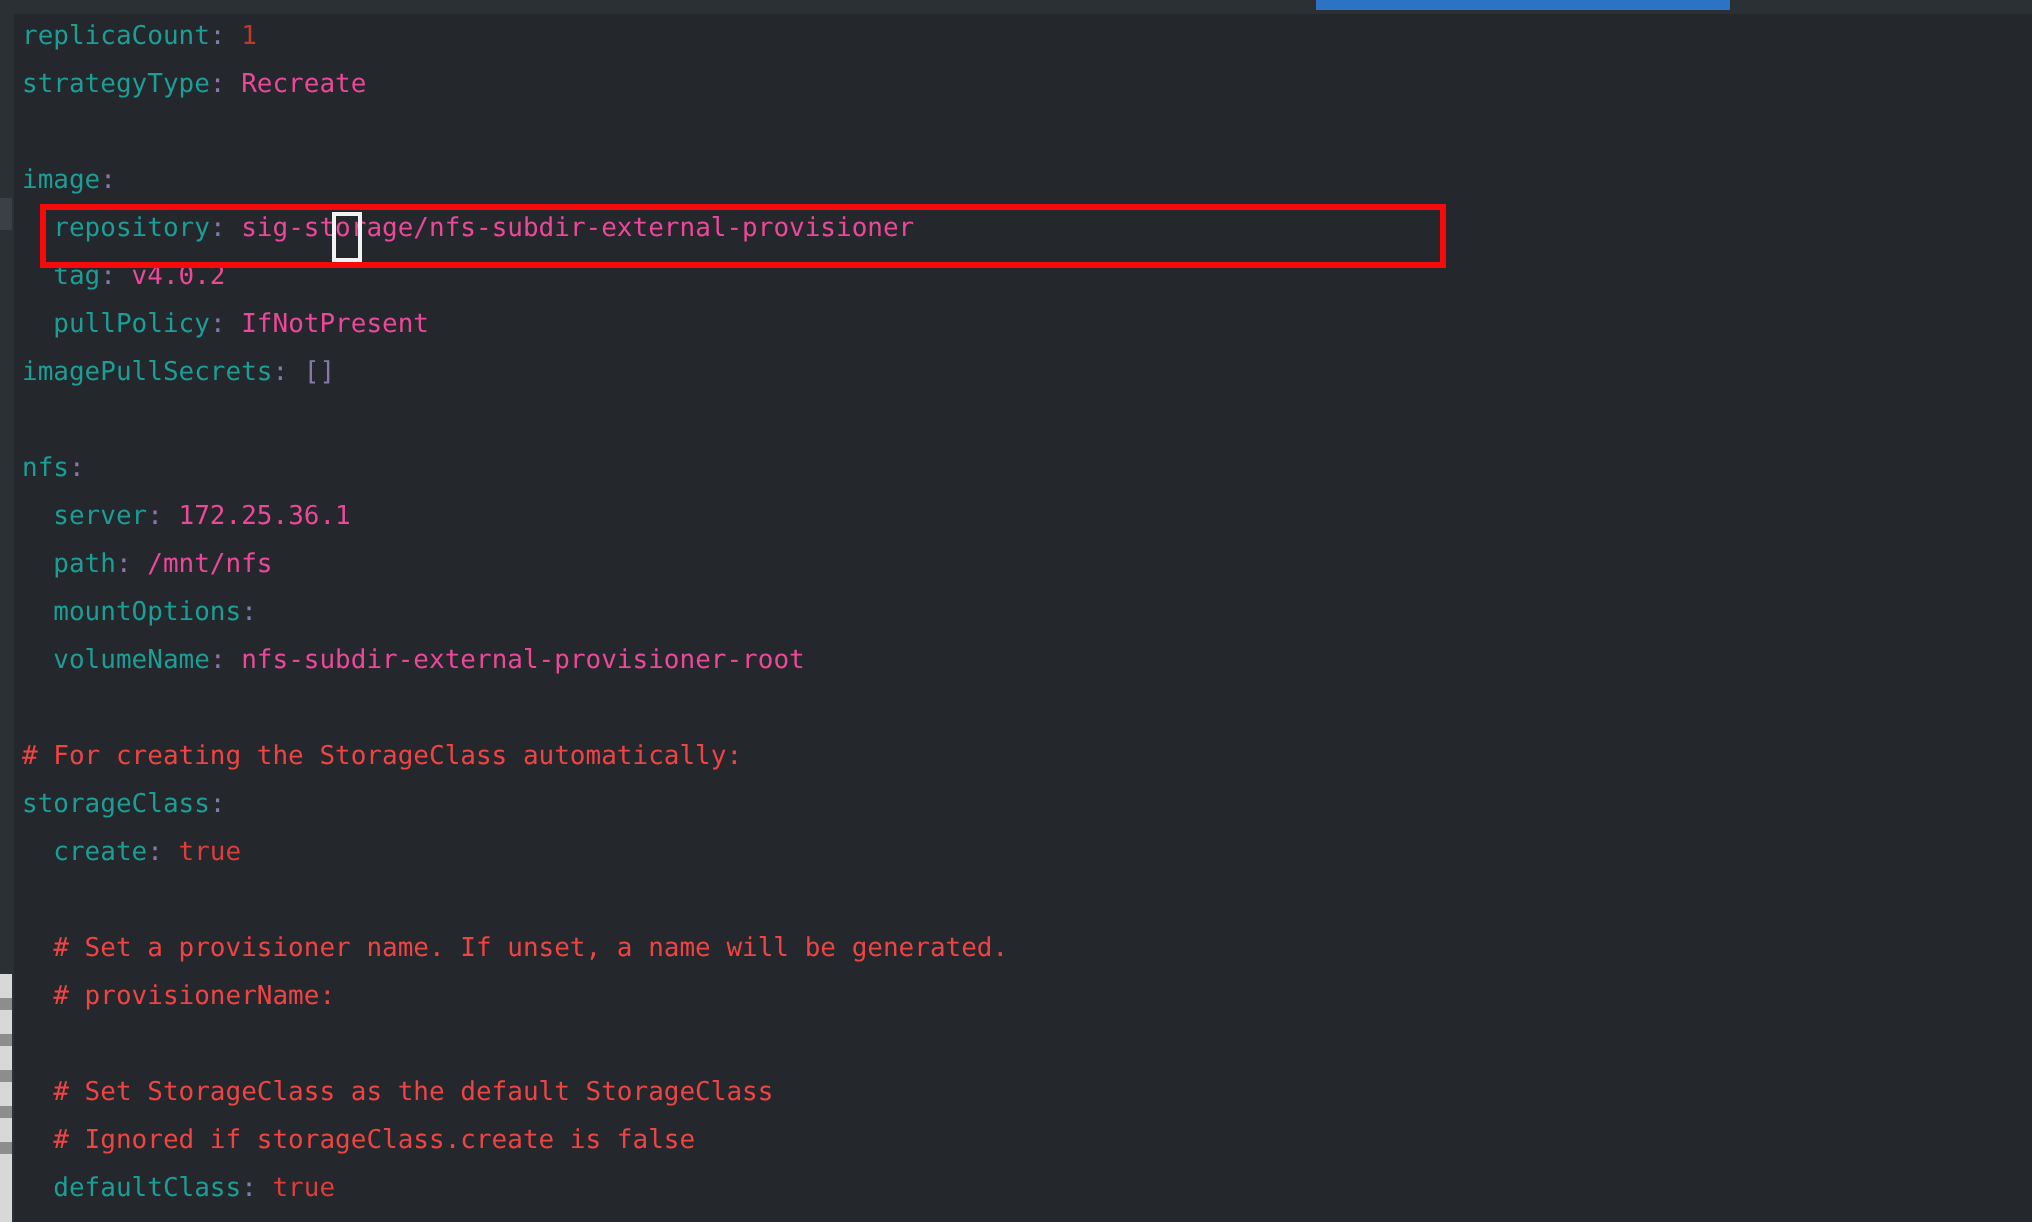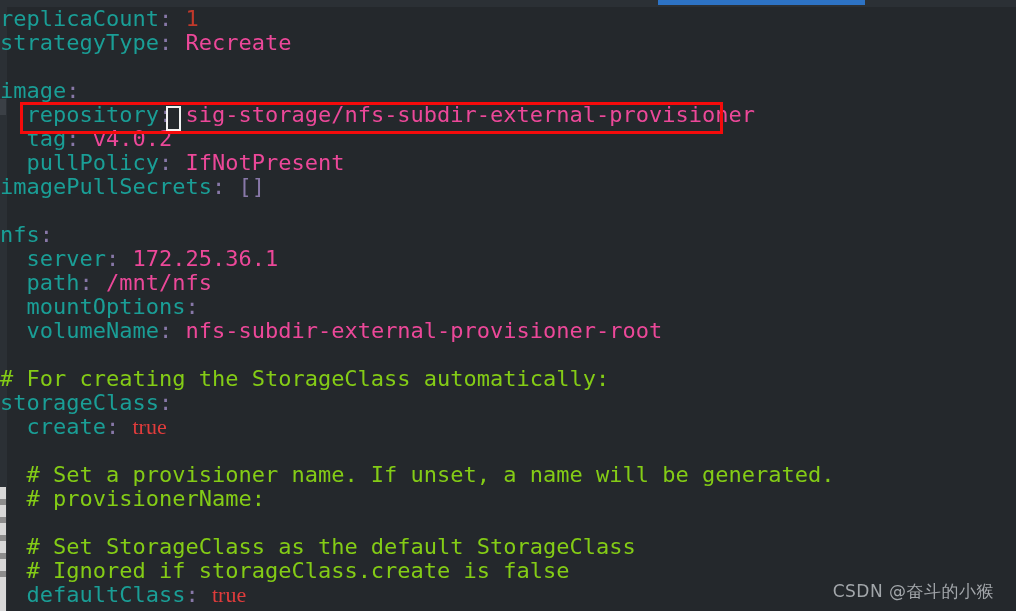--- a/index.html
+++ b/index.html
@@ -53,40 +53,41 @@
     left: 0; top: 92px;
     width: 6px; height: 16px;
     background: #3b4046;
   }
 
   
   #code {
     position: absolute;
     left: 0; top: 7px;
     width: 934px; height: 604px;
-    font-size: 22px;
+    font-size: 13px;
     line-height: 24px;
     white-space: pre;
     letter-spacing: 0px;
+    padding-left: 11px;
   }
   .line {
     height: 24px;
     padding-left: 0px;
     position: relative;
   }
   .ln-pad { display: inline-block; }
 
   
   .key      { color: #1a9e96; }
   .punct    { color: #8878a8; }
   .val      { color: #ec4899; }
   .num      { color: #c0392b; }
-  .bool     { color: #e03c3c; font-family: Liberation Serif, serif; }
+  .bool     { color: #e03c3c; }
   .bracket  { color: #8878a8; }
-  .comment  { color: #84cc16; }
+  .comment  { color: #ef4444; }
 
   
   #red-box {
     position: absolute;
     left: 20px; top: 102px;
     width: 703px; height: 32px;
     border: 3px solid #f50b0b;
     box-sizing: border-box;
     pointer-events: none;
   }
@@ -130,15 +131,14 @@
     <div class="band"></div>
     <div class="band"></div>
     <div class="band"></div>
   </div>
 
   <div id="code"><div class="line"><span class="key">replicaCount</span><span class="punct">:</span><span class="val"> </span><span class="num">1</span></div><div class="line"><span class="key">strategyType</span><span class="punct">:</span><span class="val"> Recreate</span></div><div class="line"></div><div class="line"><span class="key">image</span><span class="punct">:</span></div><div class="line"><span class="ln-pad">  </span><span class="key">repository</span><span class="punct">:</span><span class="val"> sig-storage/nfs-subdir-external-provisioner</span></div><div class="line"><span class="ln-pad">  </span><span class="key">tag</span><span class="punct">:</span><span class="val"> v4.0.2</span></div><div class="line"><span class="ln-pad">  </span><span class="key">pullPolicy</span><span class="punct">:</span><span class="val"> IfNotPresent</span></div><div class="line"><span class="key">imagePullSecrets</span><span class="punct">:</span><span class="val"> </span><span class="bracket">[]</span></div><div class="line"></div><div class="line"><span class="key">nfs</span><span class="punct">:</span></div><div class="line"><span class="ln-pad">  </span><span class="key">server</span><span class="punct">:</span><span class="val"> 172.25.36.1</span></div><div class="line"><span class="ln-pad">  </span><span class="key">path</span><span class="punct">:</span><span class="val"> /mnt/nfs</span></div><div class="line"><span class="ln-pad">  </span><span class="key">mountOptions</span><span class="punct">:</span></div><div class="line"><span class="ln-pad">  </span><span class="key">volumeName</span><span class="punct">:</span><span class="val"> nfs-subdir-external-provisioner-root</span></div><div class="line"></div><div class="line"><span class="comment"># For creating the StorageClass automatically:</span></div><div class="line"><span class="key">storageClass</span><span class="punct">:</span></div><div class="line"><span class="ln-pad">  </span><span class="key">create</span><span class="punct">:</span><span class="val"> </span><span class="bool">true</span></div><div class="line"></div><div class="line"><span class="ln-pad">  </span><span class="comment"># Set a provisioner name. If unset, a name will be generated.</span></div><div class="line"><span class="ln-pad">  </span><span class="comment"># provisionerName:</span></div><div class="line"></div><div class="line"><span class="ln-pad">  </span><span class="comment"># Set StorageClass as the default StorageClass</span></div><div class="line"><span class="ln-pad">  </span><span class="comment"># Ignored if storageClass.create is false</span></div><div class="line"><span class="ln-pad">  </span><span class="key">defaultClass</span><span class="punct">:</span><span class="val"> </span><span class="bool">true</span></div></div>
 
   <div id="red-box"></div>
   <div id="cursor"></div>
 
-  <div id="watermark">CSDN @奋斗的小猴</div>
 
 </div>
 
 </body></html>

